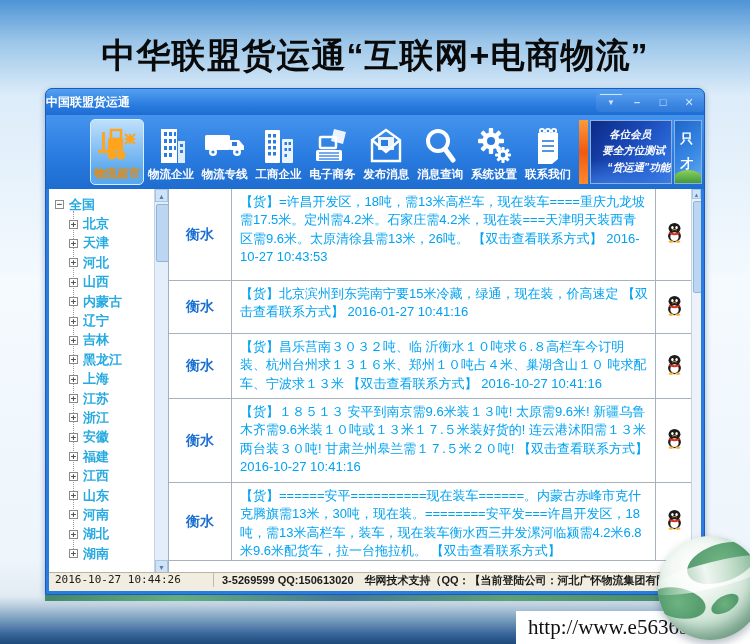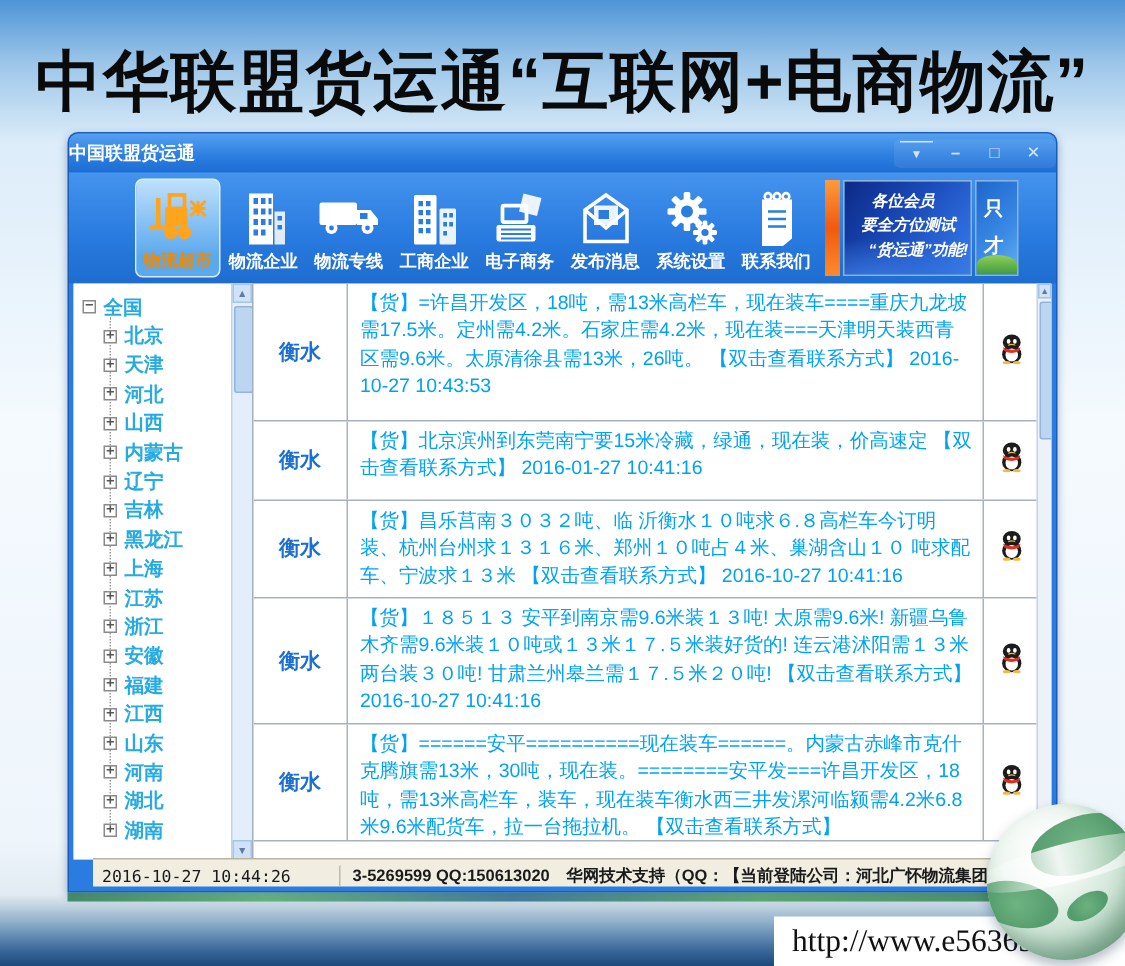--- a/index.html
+++ b/index.html
@@ -3,21 +3,21 @@
 <meta charset="utf-8">
 <style>
   html,body{margin:0;padding:0;}
   body{
     width:750px;height:644px;overflow:hidden;position:relative;
     font-family:"Liberation Sans","DejaVu Sans",sans-serif;
     background:linear-gradient(180deg,#4e94d6 0px,#9cc6e9 42px,#dcecf9 95px,#f4fafe 280px,#eef5fb 560px,#e2ebf3 596px,#b9cddd 606px,#7fa3c2 618px,#38669a 634px,#1d4a7b 644px);
   }
   .headline{
     position:absolute;left:0;top:26px;width:750px;height:58px;line-height:58px;
-    text-align:center;font-size:44px;font-weight:bold;color:#0a0a0a;letter-spacing:1px;
+    text-align:center;font-size:34px;font-weight:bold;color:#0a0a0a;letter-spacing:1px;
   }
   
   .win{
     position:absolute;left:45px;top:88px;width:660px;height:507px;
     background:#2a7ce0;border:1px solid #1a5cb8;border-radius:7px 7px 0 0;
     box-shadow:0 2px 6px rgba(20,60,120,.35);box-sizing:border-box;
   }
   .titlebar{height:26px;display:flex;align-items:center;padding:0 0;
     background:linear-gradient(180deg,#55a0f0,#2b7de0 60%,#1d6cd2);border-radius:6px 6px 0 0;}
   .titlebar .wtitle{color:#fff;font-size:12px;font-weight:bold;flex:1;}
@@ -52,22 +52,22 @@
   .sb-thumb{position:absolute;left:1px;width:11px;background:#bcd6f2;border:1px solid #90b4dc;border-radius:2px;}
   .content{flex:1;position:relative;border-left:1px solid #9fb0c0;overflow:hidden;}
   .rows{position:absolute;left:0;top:0;right:9px;bottom:0;}
   .msg-row{display:flex;border-bottom:1px solid #a8b2bc;box-sizing:border-box;overflow:hidden;}
   .msg-origin{width:62px;flex:none;display:flex;align-items:center;justify-content:center;
     color:#1a6fd0;font-size:14px;font-weight:bold;border-right:1px solid #a8b2bc;}
   .msg-text{flex:1;padding:4px 6px 2px 8px;color:#00a2f2;font-size:13px;font-weight:normal;line-height:1.42;overflow:hidden;}
   .msg-qq{width:36px;flex:none;display:flex;align-items:center;justify-content:center;border-left:1px solid #a8b2bc;}
   .content-sb{position:absolute;right:0;top:0;bottom:0;width:9px;background:#eef2f8;border-left:1px solid #c4d4e8;}
   
-  .statusbar{position:absolute;left:16px;right:3px;bottom:3px;height:18px;background:#f1eee1;border-top:1px solid #b8b4a0;
-    display:flex;align-items:flex-end;font-size:11px;color:#1a1a1a;overflow:hidden;}
+  .statusbar{position:absolute;left:3px;right:3px;bottom:3px;height:18px;background:#f1eee1;border-top:1px solid #b8b4a0;
+    display:flex;align-items:flex-start;font-size:11px;color:#1a1a1a;overflow:hidden;}
   .sb-time{width:158px;flex:none;padding-left:6px;font-family:"DejaVu Sans Mono",monospace;font-size:11px;}
   .sb-div{width:1px;height:14px;background:#c0bba8;margin-right:8px;}
   .sb-info{flex:1;white-space:nowrap;overflow:hidden;font-weight:bold;font-size:11px;}
   .ground{position:absolute;left:45px;top:595px;width:660px;height:6px;
     background:linear-gradient(90deg,#2e7b57,#52a86e 20%,#2e6b8a 45%,#4a9a62 70%,#2e7b57);opacity:.85;}
   
   .globe{position:absolute;right:-12px;bottom:4px;width:104px;height:104px;border-radius:50%;
     background:radial-gradient(circle at 35% 28%,#ffffff 0%,#eef6f0 30%,#cfe4d6 55%,#9cc4ad 78%,#74a98c 100%);
     box-shadow:inset -6px -8px 14px rgba(40,90,60,.35),0 4px 8px rgba(10,40,70,.3);overflow:hidden;}
   .globe .land{position:absolute;background:radial-gradient(circle,#5aa870 0%,#3e8f5a 70%);border-radius:50%;opacity:.85;}
@@ -196,20 +196,29 @@
             <path d="M6 12 L20 2 L34 12 V33 H6 Z" fill="none" stroke="#fff" stroke-width="2.4"></path>
             <rect x="12" y="9" width="16" height="13" fill="#fff" opacity=".9"></rect>
             <rect x="15" y="12" width="7" height="6" fill="#2a7ce0"></rect>
             <path d="M6 12 L20 24 L34 12" fill="none" stroke="#fff" stroke-width="2.4"></path>
           </svg>
         </span>
         <span>发布消息</span>
       </div>
       <div class="tb-item">
         <span class="ticon">
+          <svg width="36" height="38" viewBox="0 0 36 38">
+            <circle cx="16" cy="14" r="10" fill="none" stroke="#fff" stroke-width="4"></circle>
+            <line x1="23" y1="22" x2="31" y2="33" stroke="#fff" stroke-width="5" stroke-linecap="round"></line>
+          </svg>
+        </span>
+        <span>消息查询</span>
+      </div>
+      <div class="tb-item">
+        <span class="ticon">
           <svg width="38" height="38" viewBox="0 0 38 38">
             <g fill="#fff">
               <g transform="translate(16,14)">
                 <rect x="-2.2" y="-13" width="4.4" height="26" rx="1"></rect>
                 <rect x="-2.2" y="-13" width="4.4" height="26" rx="1" transform="rotate(45)"></rect>
                 <rect x="-2.2" y="-13" width="4.4" height="26" rx="1" transform="rotate(90)"></rect>
                 <rect x="-2.2" y="-13" width="4.4" height="26" rx="1" transform="rotate(135)"></rect>
                 <circle r="8.5"></circle>
               </g>
               <circle cx="16" cy="14" r="4" fill="#2a7ce0"></circle>

